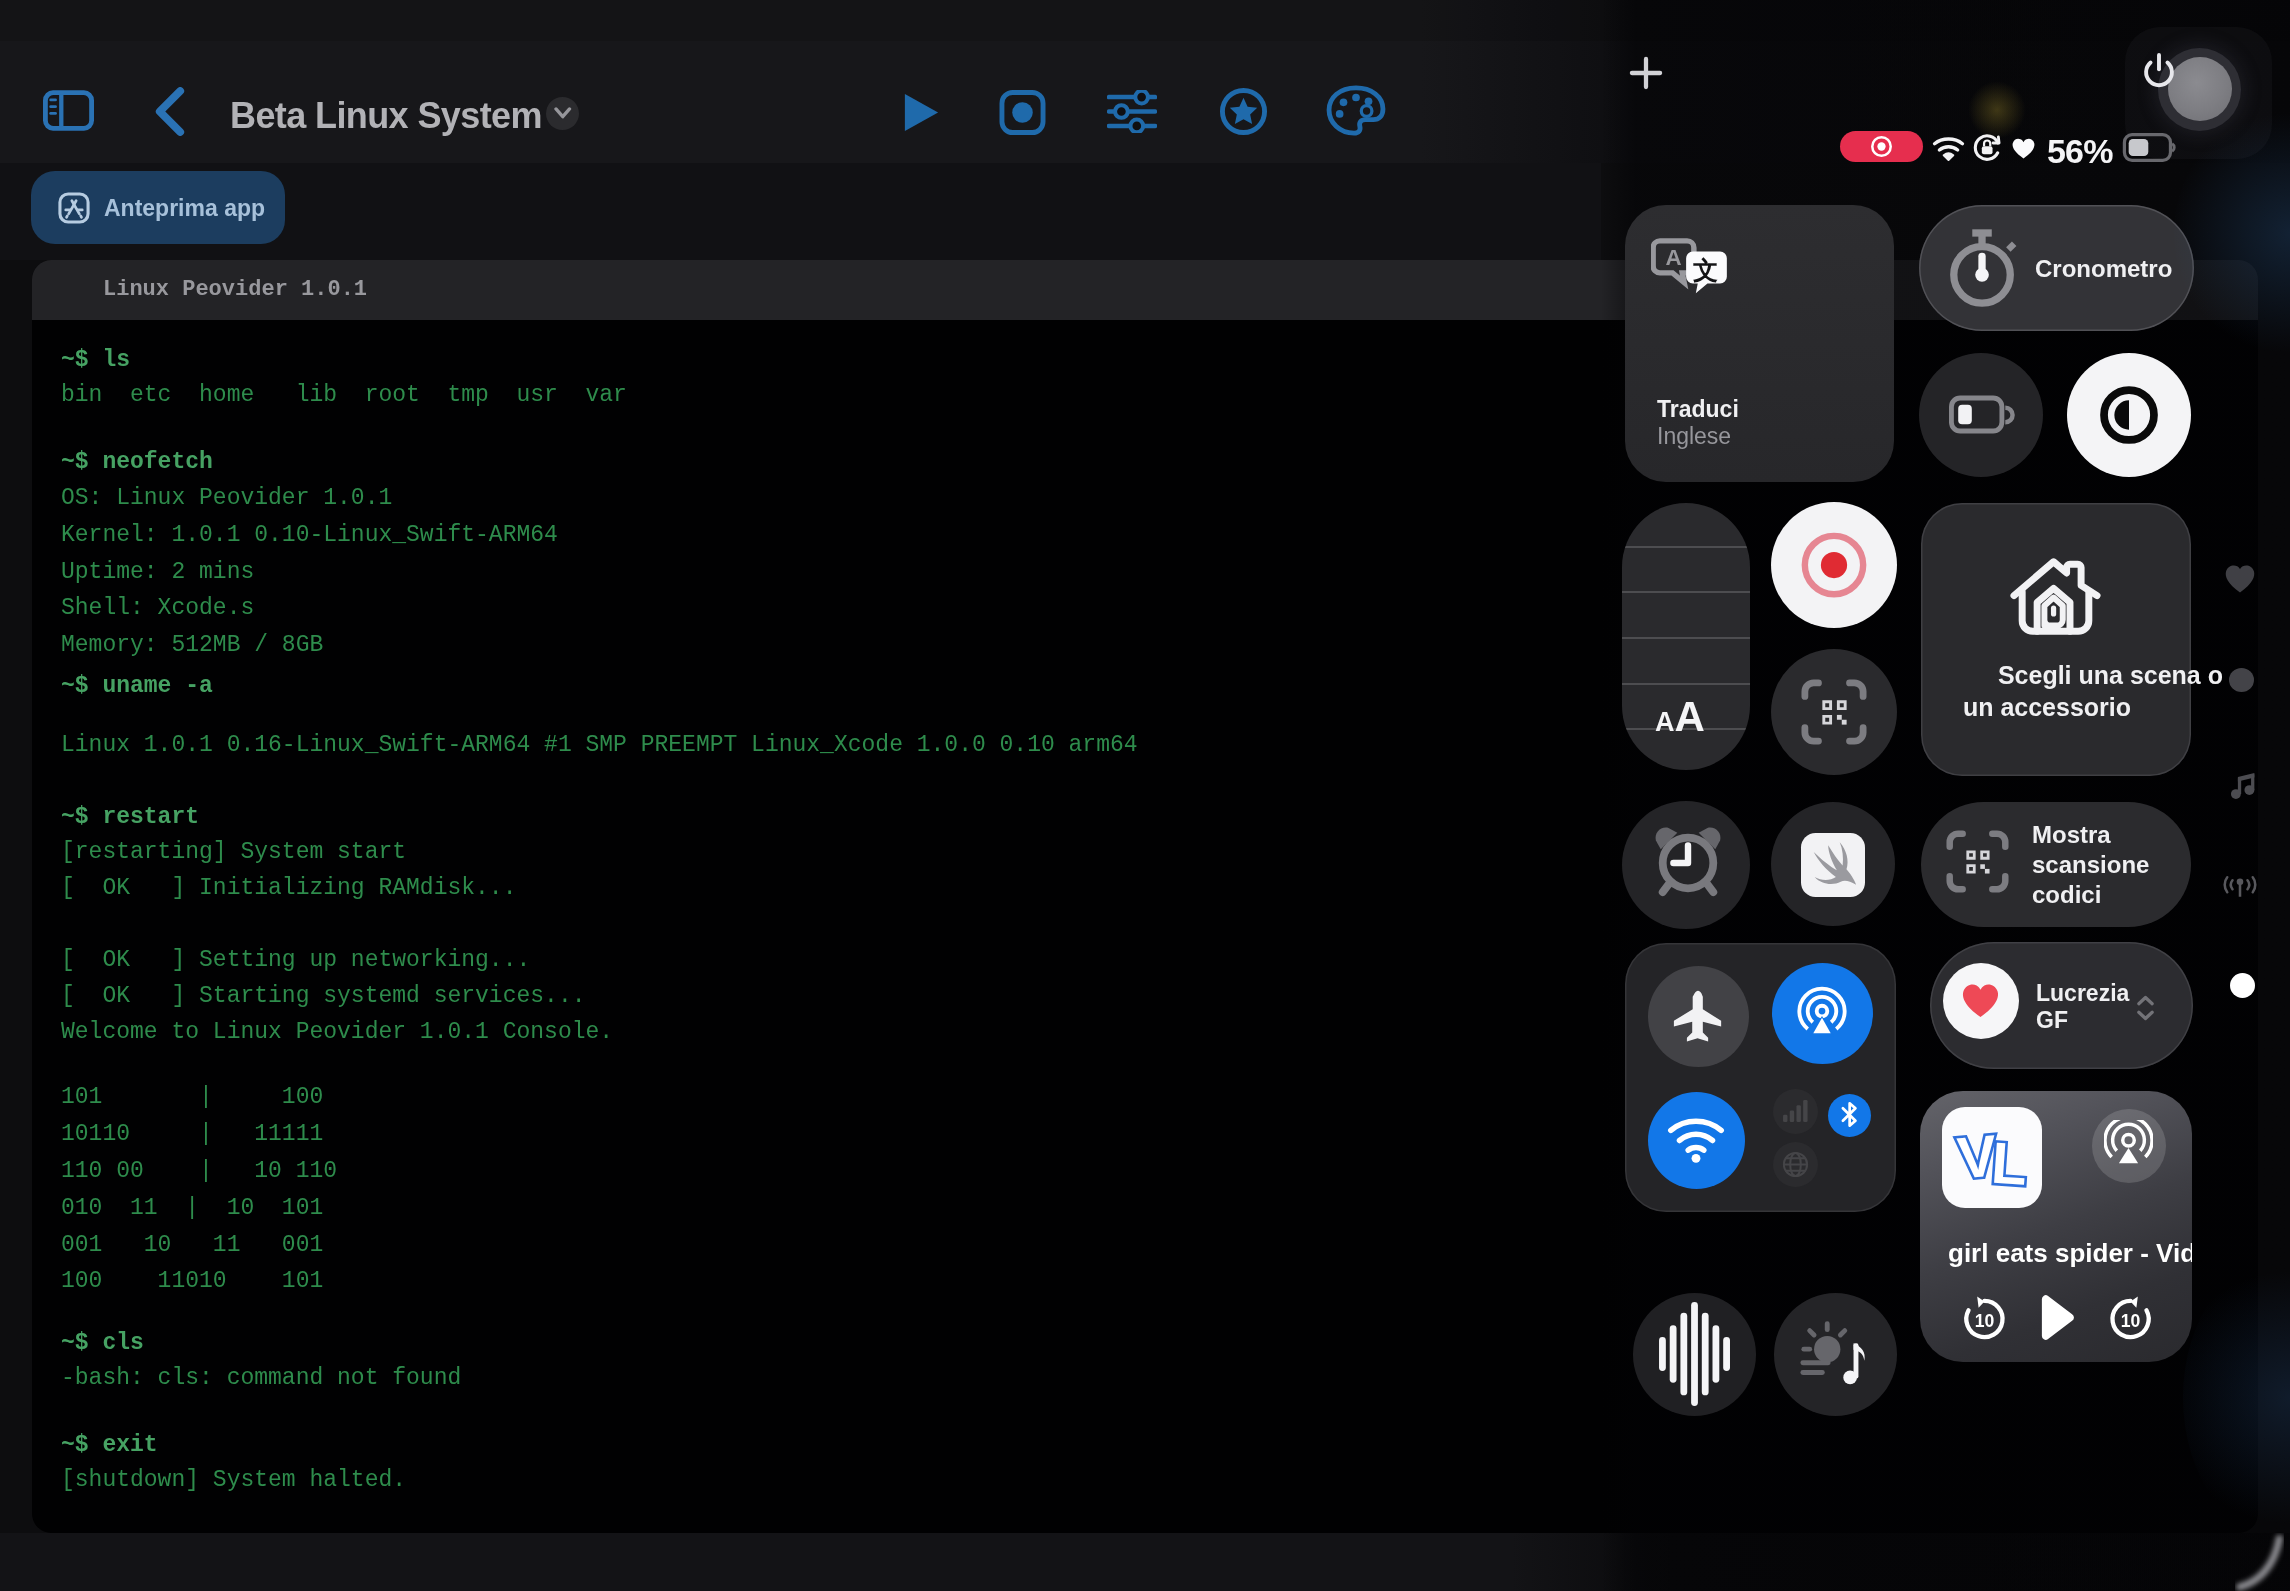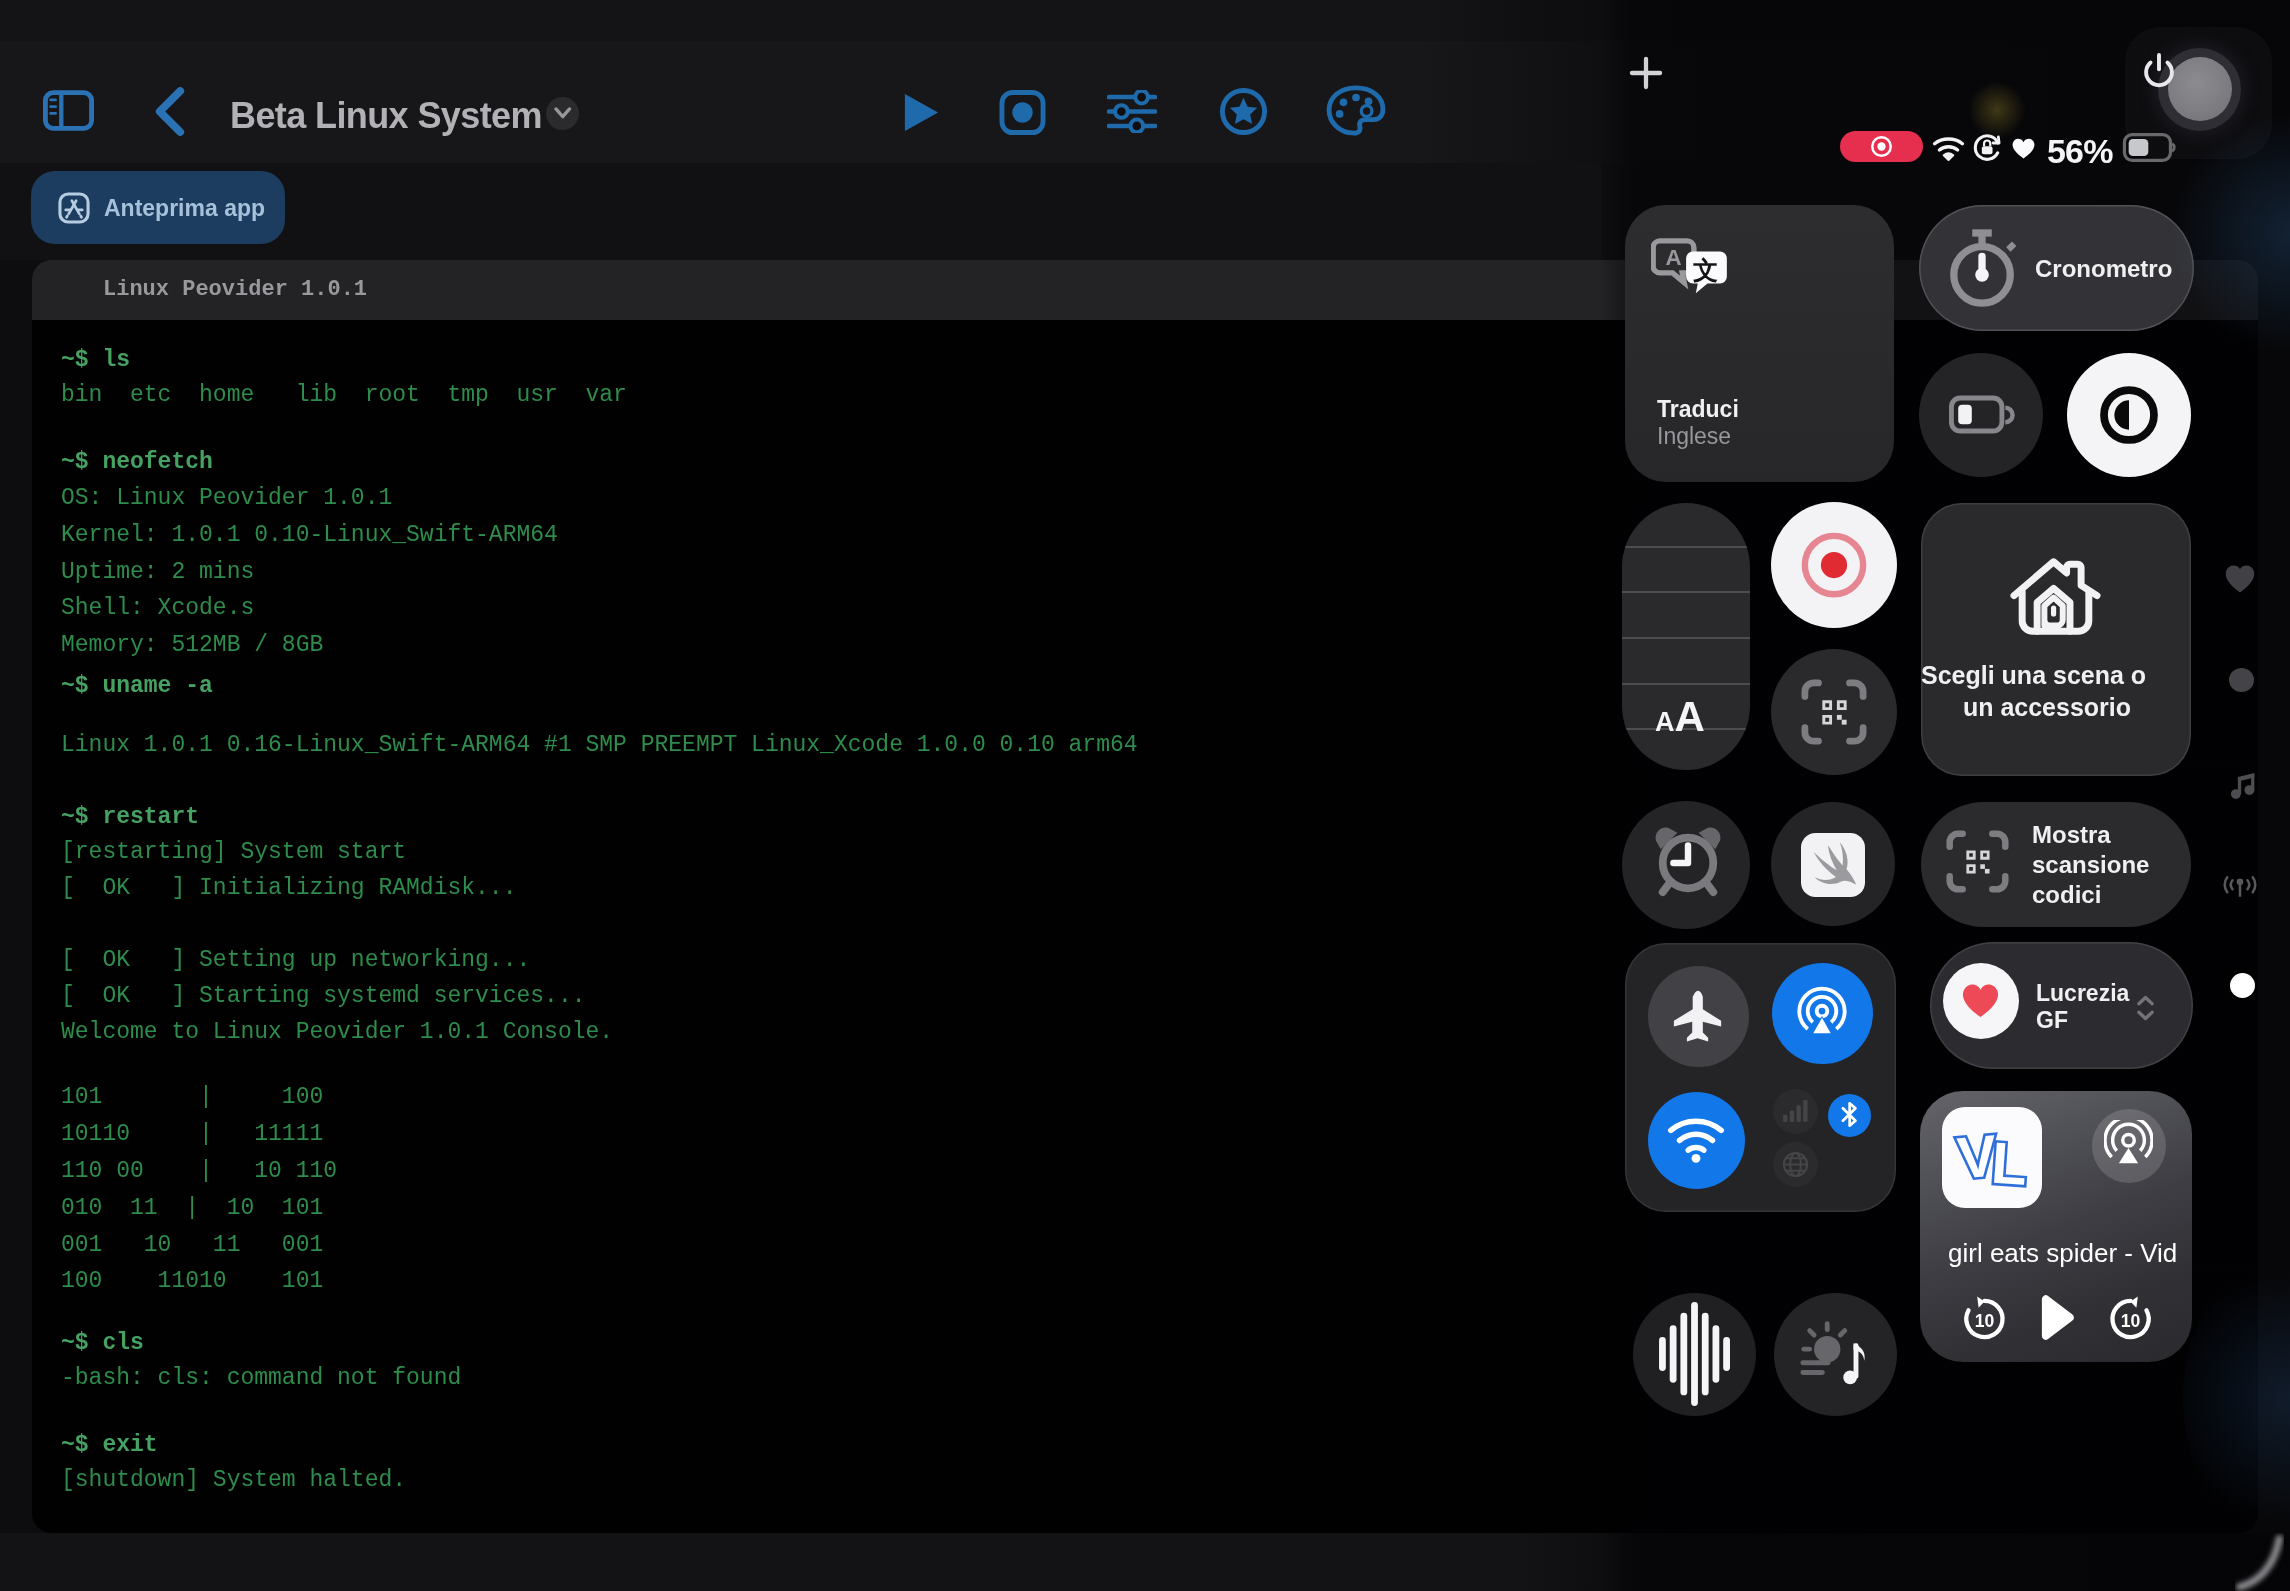--- a/index.html
+++ b/index.html
@@ -268,21 +268,21 @@
        box-shadow:inset 0 0 0 1.5px rgba(160,160,170,0.18);"></div>
   <svg class="abs" style="left:2009px;top:555px" width="93" height="85" viewBox="0 0 96 88">
     <g fill="none" stroke="#f2f2f4" stroke-width="7.2" stroke-linejoin="round" stroke-linecap="round">
       <path d="M5 42 L46 7 L59.5 18.6 V13 a3.5 3.5 0 0 1 3.5 -3.5 h8 a3.5 3.5 0 0 1 3.5 3.5 V31.5 L91 42"></path>
       <path d="M13.5 38 V68 a11 11 0 0 0 11 11 H71.5 a11 11 0 0 0 11 -11 V38"></path>
       <path d="M29 79 V49 L46 34.5 L63 49 V79"></path>
     </g>
     <path d="M36.5 73 V52.5 L46 44 L55.5 52.5 V67 a6 6 0 0 1 -6 6 h-7 a6 6 0 0 1 -6 -6 z" fill="none" stroke="#f2f2f4" stroke-width="6.2" stroke-linejoin="round"></path>
     <line x1="46" y1="55" x2="46" y2="61" stroke="#f2f2f4" stroke-width="5.4" stroke-linecap="round"></line>
   </svg>
-  <div class="abs wt" style="left:1921px;top:661px;width:270px;text-align:left;font-size:25px;">Scegli una scena o</div>
+  <div class="abs wt" style="left:1921px;top:661px;width:270px;text-align:right;font-size:25px;padding-left:32px;">Scegli una scena o</div>
   <div class="abs wt" style="left:1921px;top:693px;width:252px;text-align:center;font-size:25px;">un accessorio</div>
 
   <div class="circ" style="left:1622px;top:801px;width:128px;height:128px;"></div>
   <svg class="abs" style="left:1652px;top:824px" width="72" height="76" viewBox="0 0 74 78">
     <path d="M4 17 C2 9 9 2 17 4 L26 9 L9 26 Z" fill="#66666b"></path>
     <path d="M70 17 C72 9 65 2 57 4 L48 9 L65 26 Z" fill="#66666b"></path>
     <g stroke="#79797e" fill="none" stroke-linecap="round">
       <circle cx="37" cy="40" r="26" stroke-width="8"></circle>
       <path d="M17 62 L11 70" stroke-width="8"></path>
       <path d="M57 62 L63 70" stroke-width="8"></path>
@@ -388,21 +388,21 @@
      </svg>
      <div style="position:absolute;left:172px;top:18.4px;width:74px;height:74px;border-radius:50%;background:rgba(255,255,255,0.15);"></div>
      <svg style="position:absolute;left:184px;top:29px" width="49" height="50" viewBox="0 0 50 52">
        <g fill="none" stroke="#fff" stroke-width="3.6">
          <circle cx="25" cy="21" r="6"></circle>
          <path d="M12.8 32 A 16.5 16.5 0 1 1 37.2 32"></path>
          <path d="M7.5 38.5 A 24.5 24.5 0 1 1 42.5 38.5"></path>
        </g>
        <path d="M25 29 l10 16 h-20 z" fill="#fff"></path>
      </svg>
-     <div style="position:absolute;left:28px;top:147px;width:252px;font-size:26px;font-weight:normal;color:#fff;white-space:nowrap;">girl eats spider - Vid</div>
+     <div style="position:absolute;left:28px;top:147px;width:252px;font-size:26px;font-weight:bold;color:#fff;white-space:nowrap;">girl eats spider - Vid</div>
      <svg style="position:absolute;left:42px;top:204px" width="45" height="47" viewBox="0 0 46 48">
        <path d="M23 6 A 18.5 18.5 0 1 1 6.7 15.6" fill="none" stroke="#fff" stroke-width="4.4" stroke-linecap="round"></path>
        <path d="M15.5 1.5 L23 6.5 L17 13 Z" fill="#fff"></path>
        <text x="23" y="33" font-family="Liberation Sans" font-size="18" font-weight="bold" fill="#fff" text-anchor="middle">10</text>
      </svg>
      <svg style="position:absolute;left:117px;top:203px" width="39" height="47" viewBox="0 0 40 48">
        <path d="M5 5 a4 4 0 0 1 6 -3.4 L36 20.6 a4 4 0 0 1 0 6.8 L11 46.4 a4 4 0 0 1 -6 -3.4 Z" fill="#fff"></path>
      </svg>
      <svg style="position:absolute;left:188px;top:204px" width="45" height="47" viewBox="0 0 46 48">
        <path d="M23 6 A 18.5 18.5 0 1 0 39.3 15.6" fill="none" stroke="#fff" stroke-width="4.4" stroke-linecap="round"></path>

